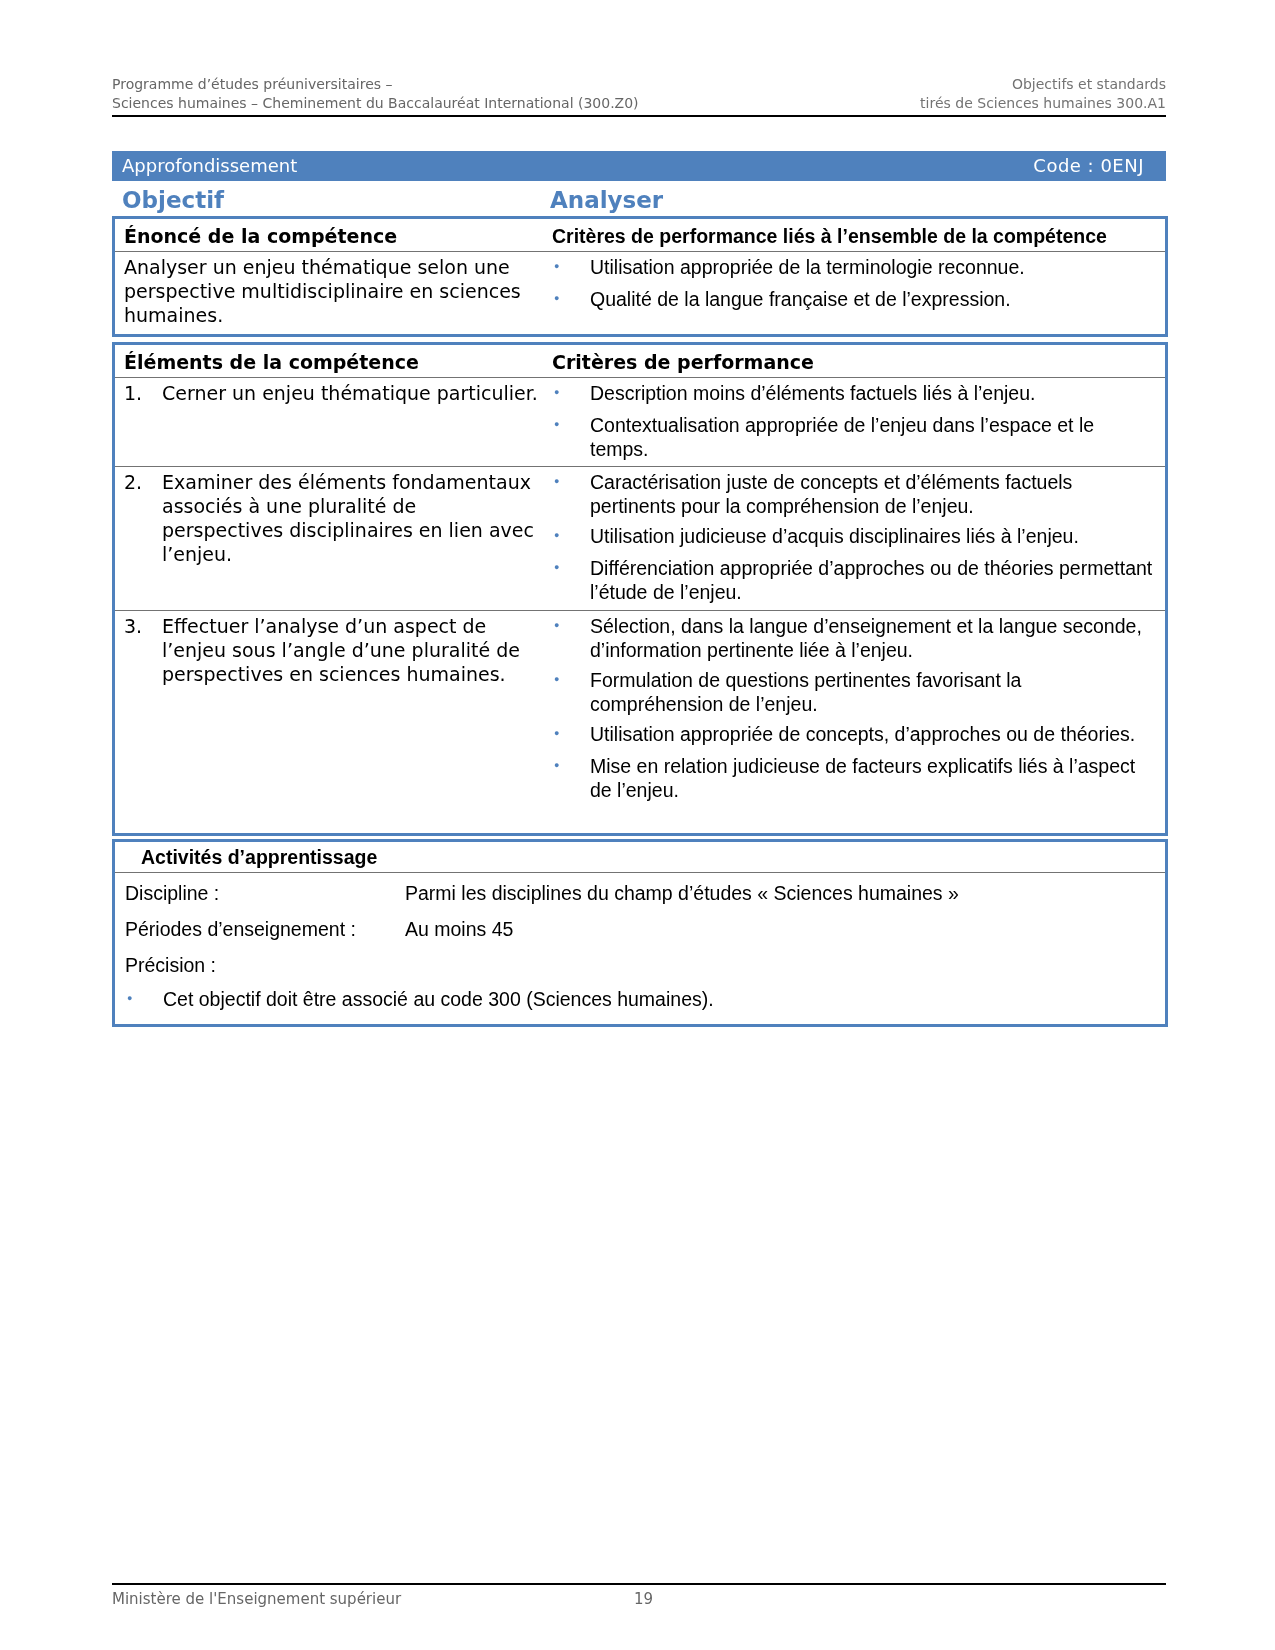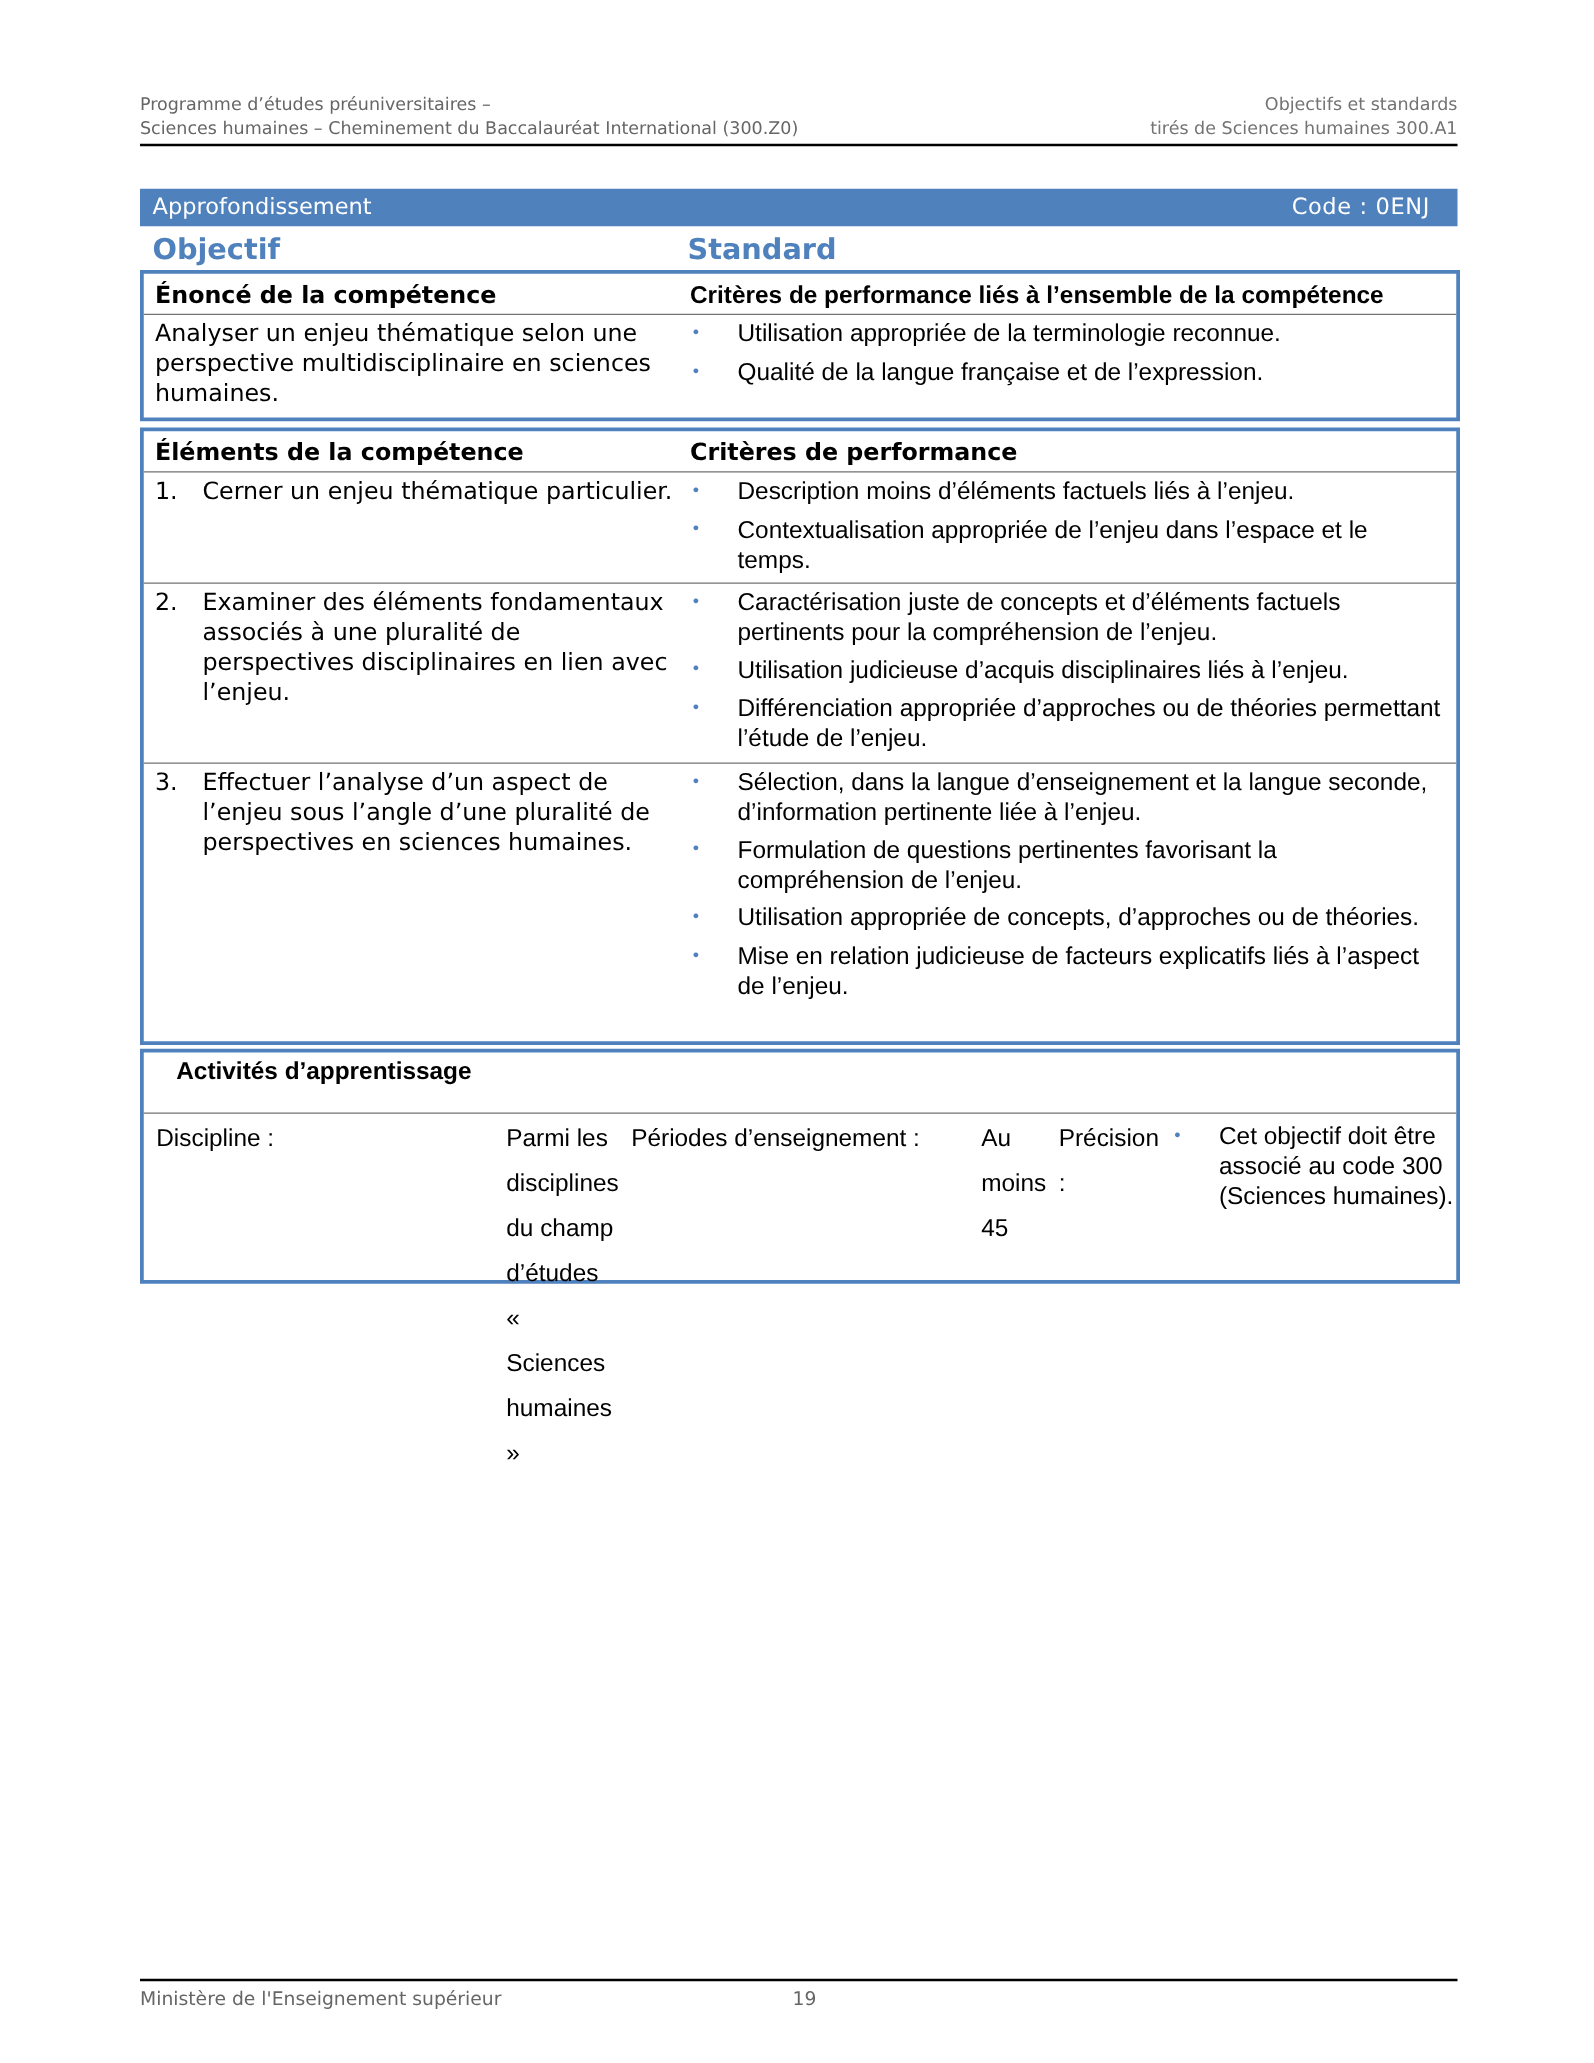--- a/index.html
+++ b/index.html
@@ -55,21 +55,21 @@
   </div>
 </div>
 
 <div class="band">
   <span class="lbl">Approfondissement</span>
   <span class="code">Code : 0ENJ</span>
 </div>
 
 <div class="sec-titles">
   <span class="sec-title left">Objectif</span>
-  <span class="sec-title right">Standard</span>
+  <span class="sec-title right">Analyser</span>
 </div>
 
 <div class="box" style="top:216px;">
   <div class="row">
     <div class="cell-l th">Énoncé de la compétence</div>
     <div class="cell-r th sans2" style="font-weight:bold;">Critères de performance liés à l’ensemble de la compétence</div>
   </div>
   <div class="row" style="height:82px;">
     <div class="cell-l txt">Analyser un enjeu thématique selon une perspective multidisciplinaire en sciences humaines.</div>
     <div class="cell-r">
@@ -158,21 +158,21 @@
           <span>Mise en relation judicieuse de facteurs explicatifs liés à l’aspect de l’enjeu.</span>
         </div>
     </div>
   </div>
 </div>
 
 <div class="box" style="top:839px; height:182px;">
   <div class="row">
     <div class="act-head">Activités d’apprentissage</div>
   </div>
-  <div class="row" style="padding-top:2px;margin-top:18px;">
+  <div class="row" style="flex-direction:column; padding-top:2px;">
     <div class="act-row">
       <span class="k">Discipline :</span>
       <span>Parmi les disciplines du champ d’études « Sciences humaines »</span>
     </div>
     <div class="act-row">
       <span class="k">Périodes d’enseignement :</span>
       <span>Au moins 45</span>
     </div>
     <div class="act-row">
       <span>Précision :</span>

